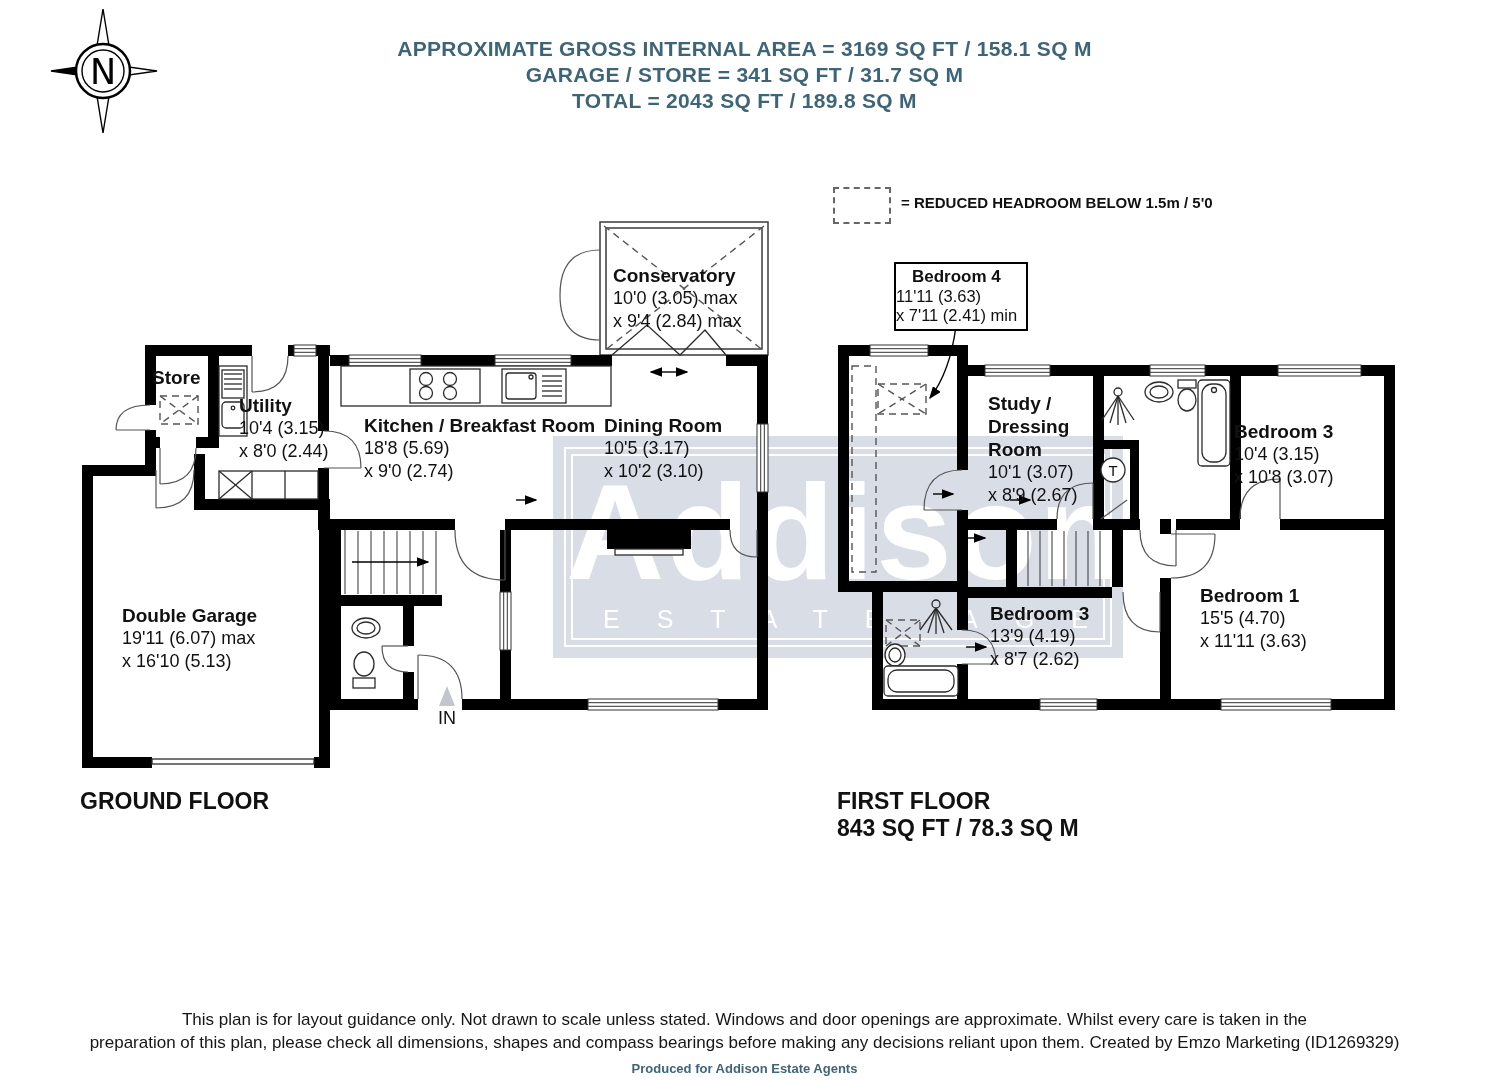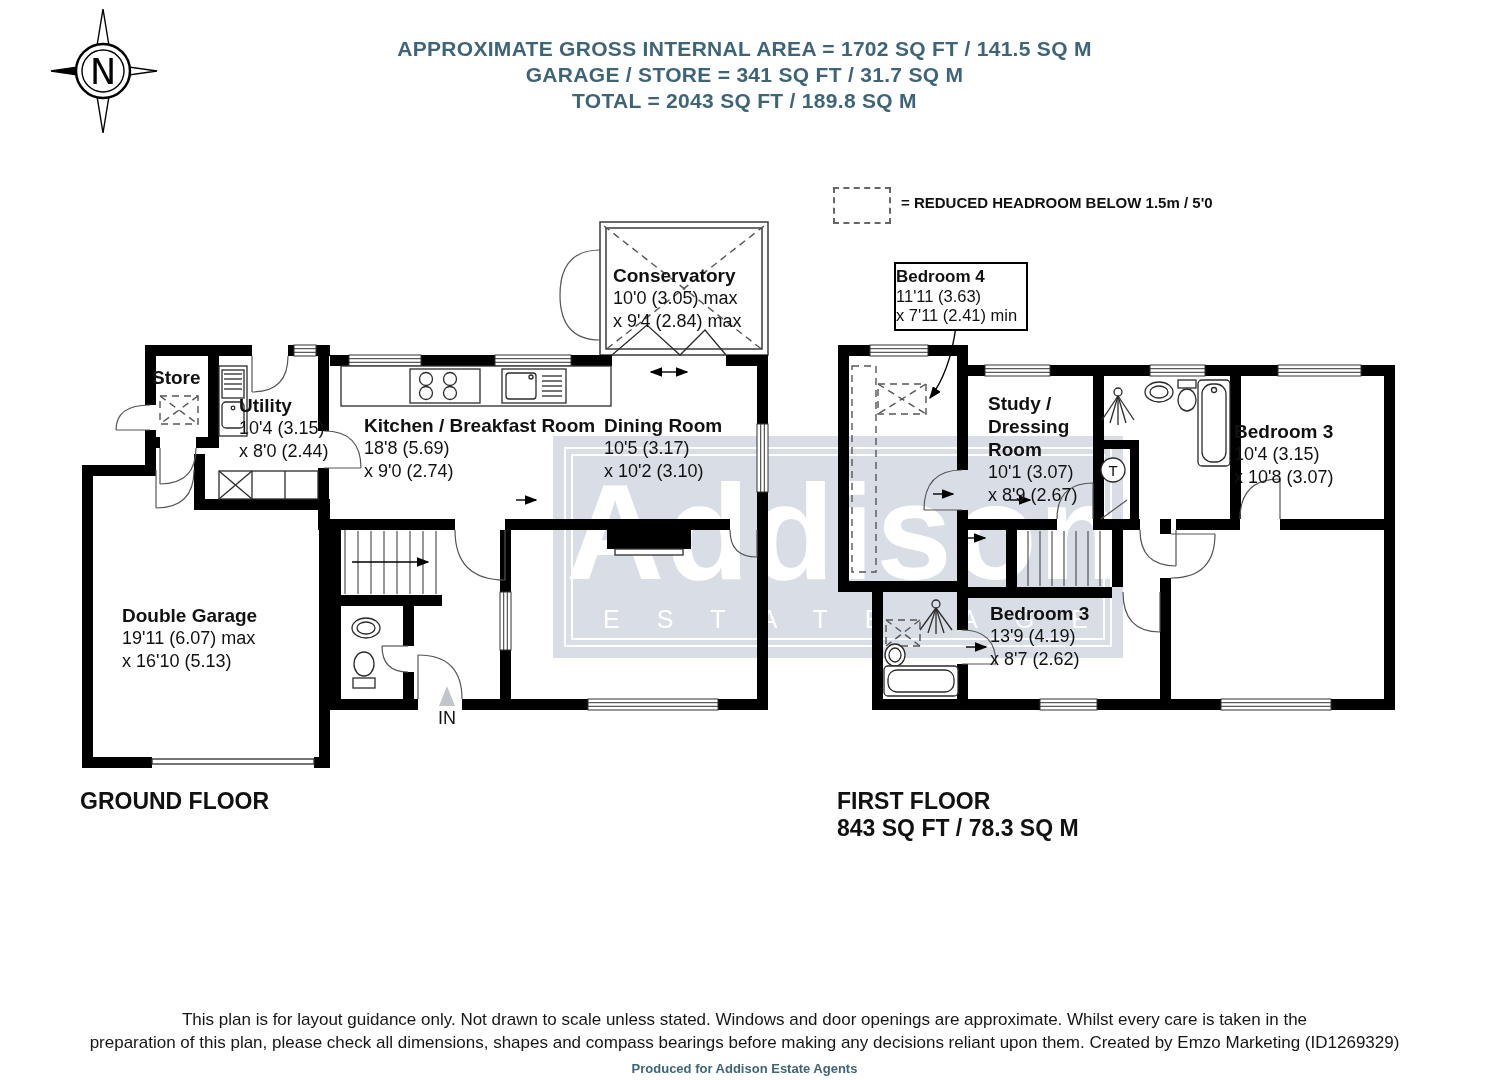--- a/index.html
+++ b/index.html
@@ -19,21 +19,21 @@
              background:#D9DEE6;z-index:1;}
   .wm-inner{position:absolute;inset:11px;border:2px solid #fff;}
   .wm-inner::after{content:"";position:absolute;inset:5px;border:2px solid #fff;}
   .wm-name{font-size:136px;font-weight:600;color:#fff;text-align:center;line-height:146px;
            margin-top:10px;letter-spacing:2px;}
   .wm-tag{font-size:25px;color:#fff;text-align:center;letter-spacing:37px;text-indent:37px;
           margin-top:0px;white-space:nowrap;}
   
   .room-label{position:absolute;z-index:3;text-align:left;margin-left:12px;}
   .rname{font-weight:bold;font-size:19px;line-height:23px;}
-  .rname-sm{font-weight:bold;font-size:17px;line-height:20px;}
+  .rname-sm{font-weight:bold;font-size:17px;line-height:20px;padding-left:16px;}
   .rdim{font-size:18px;line-height:23px;}
   .rdim-sm{font-size:16.5px;line-height:19px;}
   .label-boxed{border:2px solid #000;background:#fff;padding:3px 0 4px 0;}
   .in-label{position:absolute;z-index:3;font-size:18px;text-align:center;}
   
   .floor-title{position:absolute;z-index:3;font-weight:bold;font-size:23px;line-height:27px;}
   
   .footer{position:absolute;left:0;right:0;top:1008px;text-align:center;z-index:3;
           font-size:17px;line-height:23px;color:#161616;}
   .footer .brand{color:#3E6577;font-weight:bold;font-size:13px;margin-top:3px;}
@@ -67,21 +67,21 @@
     <polygon points="53,3 45,52 61,52" fill="#fff" stroke="#000" stroke-width="1.4"></polygon>
     <polygon points="53,127 45,78 61,78" fill="#fff" stroke="#000" stroke-width="1.4"></polygon>
     <polygon points="107,65 58,58 58,72" fill="#fff" stroke="#000" stroke-width="1.4"></polygon>
     <polygon points="1,65 48,58 48,72" fill="#000" stroke="#000" stroke-width="1.4"></polygon>
     <circle cx="53" cy="65" r="27" fill="#fff" stroke="#000" stroke-width="2.5"></circle>
     <circle cx="53" cy="65" r="21" fill="#fff" stroke="#000" stroke-width="1.4"></circle>
     <text x="53" y="78" text-anchor="middle" font-size="35" font-family="DejaVu Sans, sans-serif">N</text>
   </svg>
 
   <div class="header">
-    <div>APPROXIMATE GROSS INTERNAL AREA = 1702 SQ FT / 141.5 SQ M</div>
+    <div>APPROXIMATE GROSS INTERNAL AREA = 3169 SQ FT / 158.1 SQ M</div>
     <div>GARAGE / STORE = 341 SQ FT / 31.7 SQ M</div>
     <div>TOTAL = 2043 SQ FT / 189.8 SQ M</div>
   </div>
 
   <div class="legend-box"></div>
   <div class="legend-text">= REDUCED HEADROOM BELOW 1.5m / 5'0</div>
 
   <svg class="plan" width="1489" height="1080" viewBox="0 0 1489 1080">
     <defs>
       <marker id="mA" markerWidth="9" markerHeight="7" refX="8" refY="3.5" orient="auto">
@@ -441,20 +441,25 @@
   <div class="room-label" style="left:1222px;top:420px;width:182px">
     <div class="rname">Bedroom 3</div>
     <div class="rdim">10'4 (3.15)</div>
     <div class="rdim">x 10'8 (3.07)</div>
   </div>
   <div class="room-label" style="left:978px;top:602px;width:180px">
     <div class="rname">Bedroom 3</div>
     <div class="rdim">13'9 (4.19)</div>
     <div class="rdim">x 8'7 (2.62)</div>
   </div>
+  <div class="room-label" style="left:1188px;top:584px;width:185px">
+    <div class="rname">Bedroom 1</div>
+    <div class="rdim">15'5 (4.70)</div>
+    <div class="rdim">x 11'11 (3.63)</div>
+  </div>
 
   <div class="floor-title" style="left:80px;top:788px">
     <div>GROUND FLOOR</div>
   </div>
   <div class="floor-title" style="left:837px;top:788px">
     <div>FIRST FLOOR</div>
     <div>843 SQ FT / 78.3 SQ M</div>
   </div>
 
   <div class="footer">

